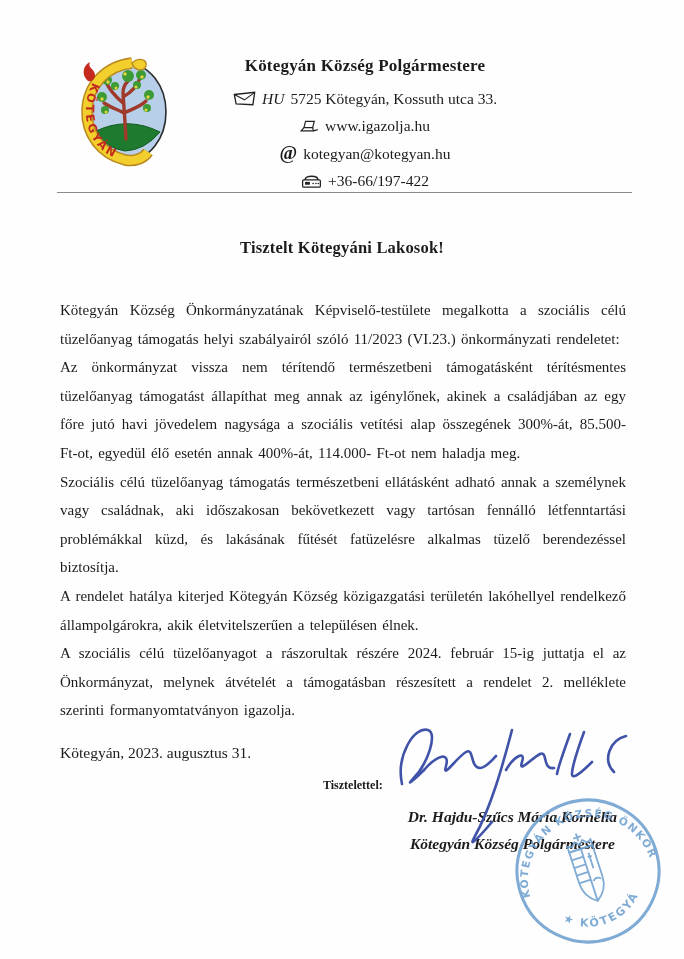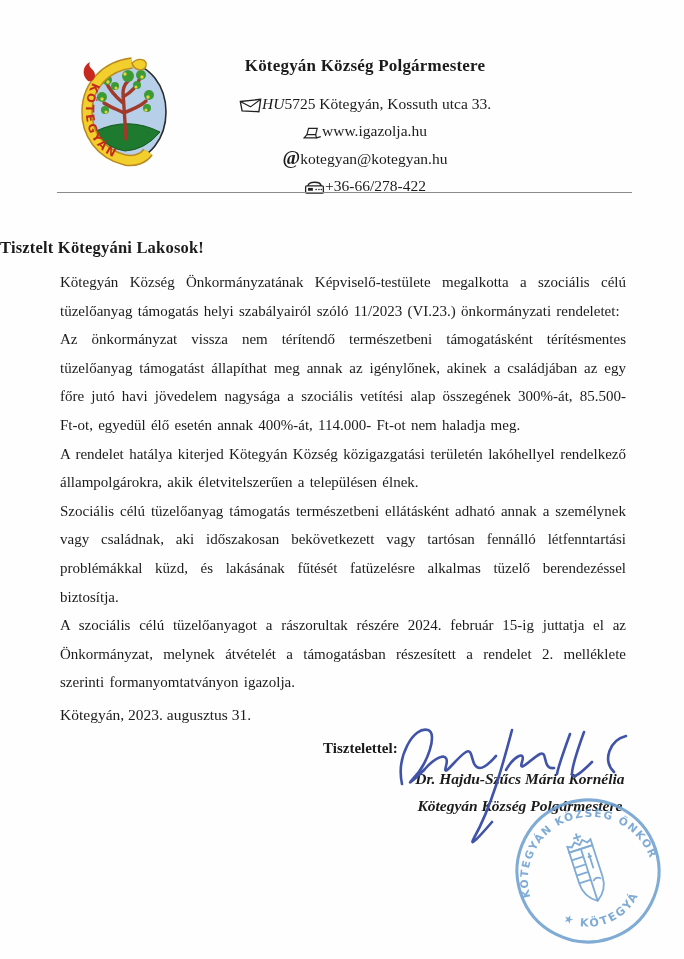--- a/index.html
+++ b/index.html
@@ -7,41 +7,41 @@
     width:684px;height:959px;position:relative;background:#fefefe;
     font-family:"Liberation Serif", serif;color:#1b1b1b;overflow:hidden;
   }
   .page{position:absolute;inset:0;}
   
   .logo{position:absolute;left:72px;top:55px;width:100px;height:114px;}
   .lh-text{
     position:absolute;left:105px;top:56px;width:520px;text-align:center;
   }
   .lh-title{font-weight:bold;font-size:17px;margin-bottom:9px;letter-spacing:.2px;}
-  .lh-line{font-size:15.5px;height:27.5px;display:flex;align-items:flex-end;justify-content:center;}
+  .lh-line{font-size:15.5px;height:27.5px;display:flex;align-items:center;justify-content:center;gap:6px;}
   .lh-line .icon{display:inline-flex;align-items:center;}
   .lh-line .at-glyph{font-size:19px;font-weight:bold;line-height:1;transform:translateY(-1px);}
   .lh-prefix{font-style:italic;}
   .rule{
     position:absolute;left:57px;right:52px;top:192px;height:0;
     border-top:1.6px solid #8a8a8a;
   }
   
   .salutation{
-    position:absolute;top:238px;left:0;width:100%;
+    position:absolute;top:238px;left:0;width:100%;text-align:center;
     font-size:16.5px;font-weight:bold;margin:0;letter-spacing:.2px;
   }
-  .letter-col{position:absolute;left:60px;top:268px;width:566px;}
+  .letter-col{position:absolute;left:60px;top:296px;width:566px;}
   .letter-body p{
     margin:0;text-align:justify;font-size:15px;line-height:28.6px;
     word-spacing:1.5px;
   }
-  .dateline{margin-top:4px;font-size:15.5px;line-height:28px;}
+  .dateline{margin-top:14px;font-size:15.5px;line-height:28px;}
   .closing-row{display:flex;margin-top:6px;padding-left:263px;align-items:flex-start;}
-  .closing-label{font-weight:bold;font-size:15px;padding-top:5px;white-space:nowrap;}
+  .closing-label{font-weight:bold;font-size:12px;padding-top:5px;white-space:nowrap;}
   .signer{margin-left:16px;margin-top:30px;width:230px;text-align:center;}
   .signer div{font-weight:bold;font-size:15.5px;line-height:27px;white-space:nowrap;font-style:italic;}
   
   .signature-svg{position:absolute;left:388px;top:718px;width:256px;height:140px;pointer-events:none;}
   
   .stamp{
     position:absolute;left:512px;top:795px;width:152px;height:152px;
     transform:rotate(-18deg);opacity:.88;pointer-events:none;
   }
 </style>
@@ -124,34 +124,34 @@
       <span class="icon">
         <svg viewBox="0 0 26 18" width="21" height="15">
           <rect x="2" y="7" width="22" height="9" rx="1.5" fill="none" stroke="#222" stroke-width="1.6"></rect>
           <path d="M5,7 C5,3 10,2.5 13,2.5 C16,2.5 21,3 21,7" fill="none" stroke="#222" stroke-width="1.8"></path>
           <rect x="5" y="9.5" width="6" height="3.5" fill="#222"></rect>
           <circle cx="15" cy="11.5" r="1" fill="#222"></circle>
             <circle cx="18.5" cy="11.5" r="1" fill="#222"></circle>
             <circle cx="21.5" cy="11.5" r="1" fill="#222"></circle>
         </svg>
       </span>
-      <span>+36-66/278-422</span>
+      <span>+36-66/197-422</span>
     </div>
   </div>
 
   <div class="rule"></div>
 
   <h1 class="salutation">Tisztelt Kötegyáni Lakosok!</h1>
 
   <div class="letter-col">
     <div class="letter-body">
         <p>Kötegyán Község Önkormányzatának Képviselő-testülete megalkotta a szociális célú tüzelőanyag támogatás helyi szabályairól szóló 11/2023 (VI.23.) önkormányzati rendeletet:</p>
         <p>Az önkormányzat vissza nem térítendő természetbeni támogatásként térítésmentes tüzelőanyag támogatást állapíthat meg annak az igénylőnek, akinek a családjában az egy főre jutó havi jövedelem nagysága a szociális vetítési alap összegének 300%-át, 85.500- Ft-ot, egyedül élő esetén annak 400%-át, 114.000- Ft-ot nem haladja meg.</p>
+        <p>Szociális célú tüzelőanyag támogatás természetbeni ellátásként adható annak a személynek vagy családnak, aki időszakosan bekövetkezett vagy tartósan fennálló létfenntartási problémákkal küzd, és lakásának fűtését fatüzelésre alkalmas tüzelő berendezéssel biztosítja.</p>
         <p>A rendelet hatálya kiterjed Kötegyán Község közigazgatási területén lakóhellyel rendelkező állampolgárokra, akik életvitelszerűen a településen élnek.</p>
-        <p>Szociális célú tüzelőanyag támogatás természetbeni ellátásként adható annak a személynek vagy családnak, aki időszakosan bekövetkezett vagy tartósan fennálló létfenntartási problémákkal küzd, és lakásának fűtését fatüzelésre alkalmas tüzelő berendezéssel biztosítja.</p>
         <p>A szociális célú tüzelőanyagot a rászorultak részére 2024. február 15-ig juttatja el az Önkormányzat, melynek átvételét a támogatásban részesített a rendelet 2. melléklete szerinti formanyomtatványon igazolja.</p>
       </div>
 
     <div class="dateline">Kötegyán, 2023. augusztus 31.</div>
 
     <div class="closing-row">
       <div class="closing-label">Tisztelettel:</div>
       <div class="signer">
         <div>Dr. Hajdu-Szűcs Mária Kornélia</div>
         <div>Kötegyán Község Polgármestere</div>

